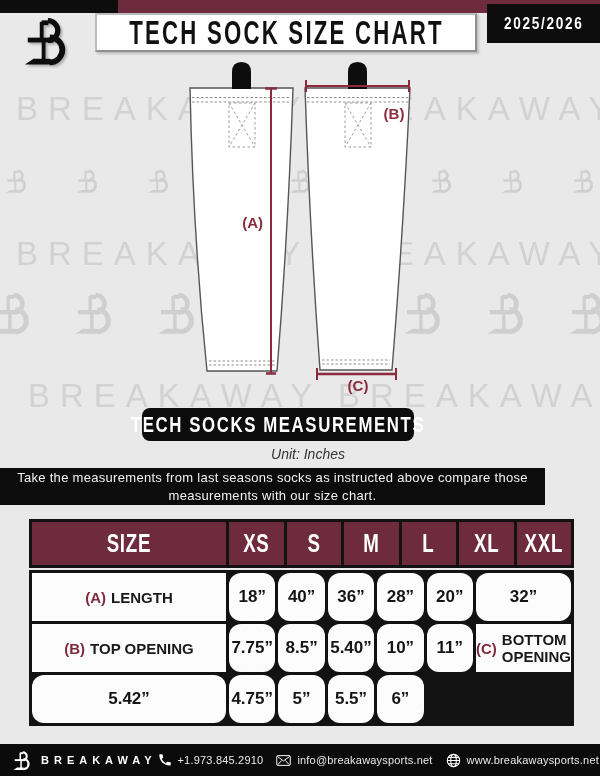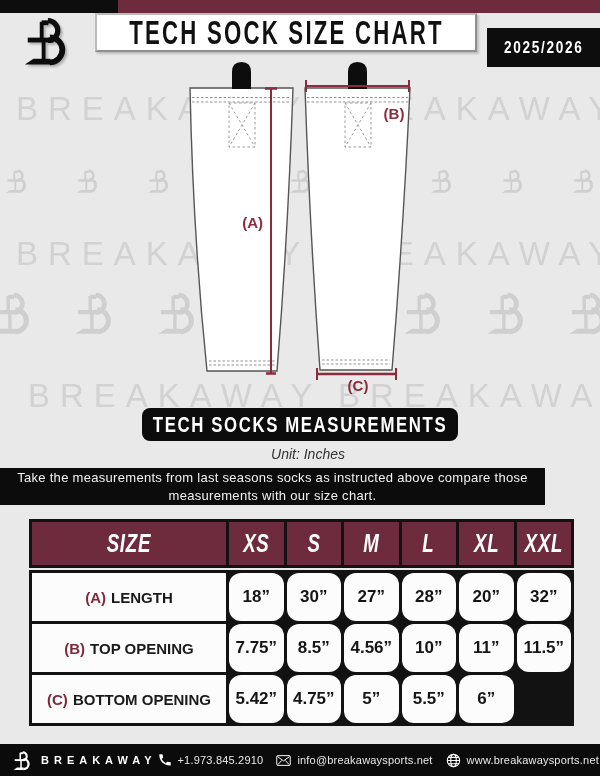--- a/index.html
+++ b/index.html
@@ -16,21 +16,21 @@
   .brand-logo-top { position:absolute; left:21px; top:15px; width:50px; height:52px; color:#0d0d0d; }
   .brand-logo-top svg { width:100%; height:100%; filter:drop-shadow(2px 2px 1px rgba(0,0,0,0.25)); }
 
   
   .title-box { position:absolute; left:95px; top:13px; width:382px; height:39px; background:#FFFFFF;
     border:2px solid #bcbcbc; border-right-color:#8e8e8e; border-bottom-color:#8e8e8e;
     box-shadow:2px 2px 2px rgba(0,0,0,0.18);
     display:flex; align-items:center; justify-content:center; }
   .title-box span { display:inline-block; white-space:nowrap; font-size:30px; font-weight:700;
     letter-spacing:3px; color:#111; transform:scale(0.74,1.08); }
-  .season-box { position:absolute; left:487px; top:28px; width:113px; height:39px; background:#0D0D0D;
+  .season-box { position:absolute; left:487px; top:4px; width:113px; height:39px; background:#0D0D0D;
     display:flex; align-items:center; justify-content:center; }
   .season-box span { display:inline-block; white-space:nowrap; font-size:16px; font-weight:700;
     letter-spacing:2px; color:#fff; transform:scaleX(0.85); }
 
   
   .wm-word { position:absolute; white-space:nowrap; font-size:33px; font-weight:500;
     letter-spacing:10px; color:#D2D2D2; line-height:1; user-select:none; }
   .wm-logo-row { position:absolute; left:0; width:600px; display:flex; justify-content:space-between;
     color:#CFCFCF; }
   .wm-logo-row.small { top:168px; padding:0 4px; }
@@ -41,38 +41,38 @@
   
   .diagram { position:absolute; left:150px; top:50px; width:300px; height:345px; }
   .sock { fill:#FFFFFF; stroke:#565656; stroke-width:1.4; }
   .tab { fill:#0D0D0D; }
   .stitch { fill:none; stroke:#8f8f8f; stroke-width:1; stroke-dasharray:2.5,2; }
   .dashedbox { fill:none; stroke:#9a9a9a; stroke-width:1; stroke-dasharray:2.5,2.5; }
   .measure path { stroke:#8B2B3D; fill:none; }
   .measure text { fill:#8B2B3D; font-family:"Liberation Sans",sans-serif; font-weight:700; font-size:15px; }
 
   
-  .badge { position:absolute; left:142px; top:408px; width:316px; height:33px; background:#0C0C0C;
+  .badge { position:absolute; left:142px; top:408px; width:272px; height:33px; background:#0C0C0C;
     border-radius:8px; display:flex; align-items:center; justify-content:center; }
   .badge span { display:inline-block; white-space:nowrap; color:#fff; font-size:21px; font-weight:700;
     letter-spacing:2px; transform:scale(0.80,1.05); }
   .unit-note { position:absolute; left:8px; top:446px; width:600px; text-align:center;
     font-style:italic; font-weight:400; font-size:14px; color:#333; }
 
   
   .instruction-bar { position:absolute; left:0; top:468px; width:545px; height:37px; background:#0C0C0C;
     display:flex; align-items:center; justify-content:center; }
   .instruction-bar div { white-space:pre-line; text-align:center; color:#F2F2F2; font-size:13px;
     line-height:1.35; letter-spacing:0.3px; }
 
   
   .size-table { position:absolute; left:29px; top:519px; width:545px; }
   .t-head, .t-body { display:grid; grid-template-columns:194px repeat(6,1fr); gap:3px;
     background:#121212; padding:3px; }
-  .t-head { margin-bottom:2px;font-style:italic; }
+  .t-head { margin-bottom:2px; }
   .t-head .cell { background:#6E2B3E; height:43px; display:flex; align-items:center; justify-content:center; }
   .t-head .cell span { display:inline-block; white-space:nowrap; color:#fff; font-size:26px;
     font-weight:700; letter-spacing:1px; transform:scaleX(0.72); }
   .t-body { grid-auto-rows:48px; }
   .t-body .cell { background:#FCFCFC; display:flex; align-items:center; justify-content:center; }
   .label-cell { font-size:15px; font-weight:700; color:#1a1a1a; }
   .label-cell .prefix { color:#7E2A3C; margin-right:5px; }
   .value-cell { font-size:17px; font-weight:700; color:#151515;border-radius:12px; }
 
   
@@ -254,36 +254,35 @@
           <span>XXL</span>
         </div>
     </div>
     <div class="t-body">
 
       <div class="cell label-cell">
         <span class="prefix">(A)</span>
           <span>LENGTH</span>
       </div>
       <div class="cell value-cell">18”</div>
-      <div class="cell value-cell">30”</div>
-      <div class="cell value-cell">27”</div>
+      <div class="cell value-cell">40”</div>
+      <div class="cell value-cell">36”</div>
       <div class="cell value-cell">28”</div>
       <div class="cell value-cell">20”</div>
       <div class="cell value-cell">32”</div>
 
       <div class="cell label-cell">
         <span class="prefix">(B)</span>
           <span>TOP OPENING</span>
       </div>
       <div class="cell value-cell">7.75”</div>
       <div class="cell value-cell">8.5”</div>
-      <div class="cell value-cell">4.56”</div>
+      <div class="cell value-cell">5.40”</div>
       <div class="cell value-cell">10”</div>
       <div class="cell value-cell">11”</div>
-      <div class="cell value-cell">11.5”</div>
 
       <div class="cell label-cell">
         <span class="prefix">(C)</span>
           <span>BOTTOM OPENING</span>
       </div>
       <div class="cell value-cell">5.42”</div>
       <div class="cell value-cell">4.75”</div>
       <div class="cell value-cell">5”</div>
       <div class="cell value-cell">5.5”</div>
       <div class="cell value-cell">6”</div>

